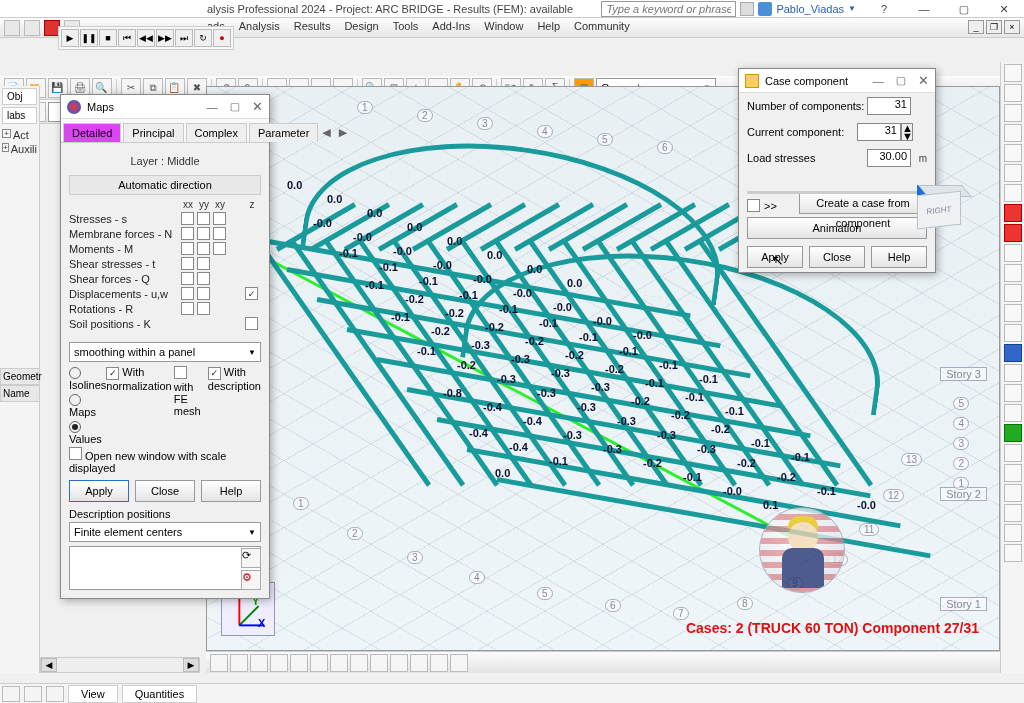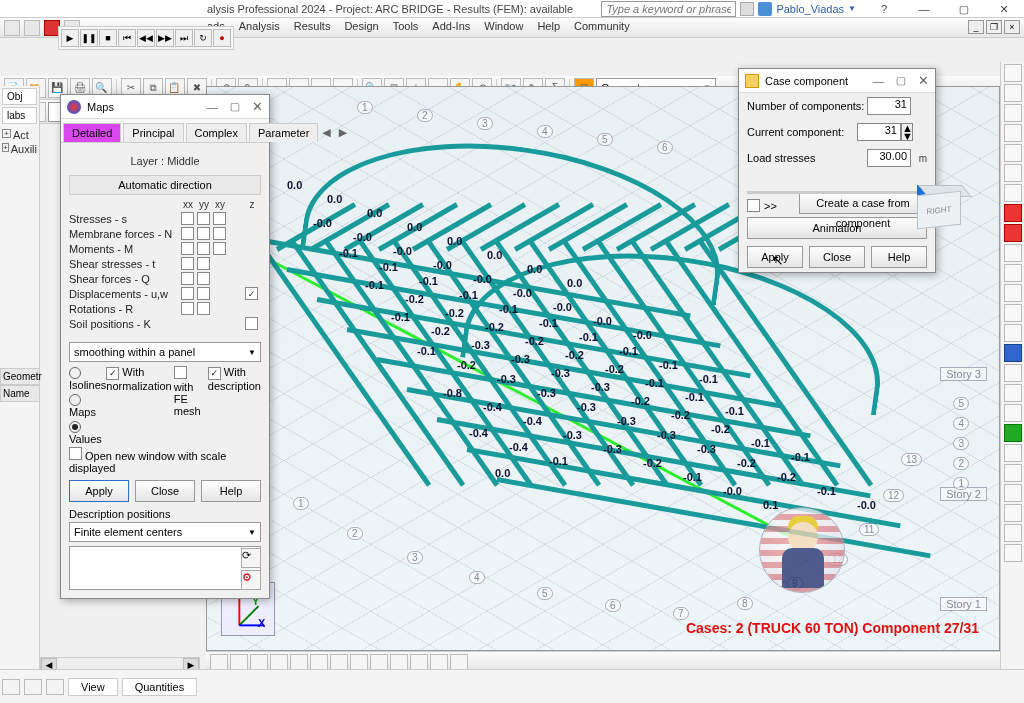--- a/index.html
+++ b/index.html
@@ -99,21 +99,21 @@
 .cc .track{height:3px;background:#ccc;position:absolute;left:0;right:0;top:8px}
 .cc .thumb{width:10px;height:16px;background:#1a6fd8;position:absolute;right:0;top:2px}
 .cc .cbtn{height:22px;border:1px solid #999;background:linear-gradient(#fff,#e4e4e4);text-align:center;line-height:20px;margin:3px 8px}
 .cc .brow{display:flex;gap:6px;padding:4px 8px}
 .cc .brow .wbtn{flex:1}
 .cc .arrck{display:flex;align-items:center;gap:4px;padding:0 8px}
 .cursor{position:absolute;left:772px;top:252px;font-size:14px;color:#000;z-index:20;pointer-events:none}
 
 .btmtb{position:absolute;left:206px;right:24px;bottom:30px;height:22px;background:linear-gradient(#fbfbfb,#e4e4e4);border-top:1px solid #ccc;display:flex;align-items:center;gap:2px;padding:0 4px}
 .btmtb .ico{width:18px;height:18px;border:1px solid #bbb;background:#f5f5f5}
-.btmtabs{position:absolute;left:0;right:0;bottom:0;height:34px;background:#f4f4f4;border-top:1px solid #ccc;display:flex;align-items:center}
+.btmtabs{position:absolute;left:0;right:0;bottom:0;height:20px;background:#f4f4f4;border-top:1px solid #ccc;display:flex;align-items:center}
 .btmtabs .bt{padding:2px 12px;border:1px solid #ccc;background:#fff;margin:2px}
 .scroll{position:absolute;left:40px;bottom:30px;height:16px;width:160px;background:#eee;border:1px solid #ccc;display:flex}
 .scroll .sa{width:16px;background:#ddd;border:1px solid #bbb;text-align:center;font-size:9px;line-height:13px}
 .scroll .sb{flex:1}
 .avatar{position:absolute;left:552px;top:420px;width:86px;height:86px;border-radius:50%;background:radial-gradient(circle at 40% 40%,#fff,#ccd 70%);opacity:.75;border:1px solid #99a;z-index:2;overflow:hidden}
 .avatar::before{content:"";position:absolute;inset:0;background:repeating-linear-gradient(0deg,#d33 0 6px,#fff 6px 12px);opacity:.5}
 .avatar .face{position:absolute;left:28px;top:14px;width:30px;height:30px;background:#f7d8b0;border-radius:50%}
 .avatar .hat{position:absolute;left:28px;top:8px;width:30px;height:14px;background:#e8c200;border-radius:14px 14px 4px 4px}
 .avatar .body{position:absolute;left:22px;top:40px;width:42px;height:40px;background:#1a2a6a;border-radius:10px 10px 0 0}
 .extrabtns{display:flex;flex-direction:column;gap:2px;position:absolute;right:8px;bottom:8px}

